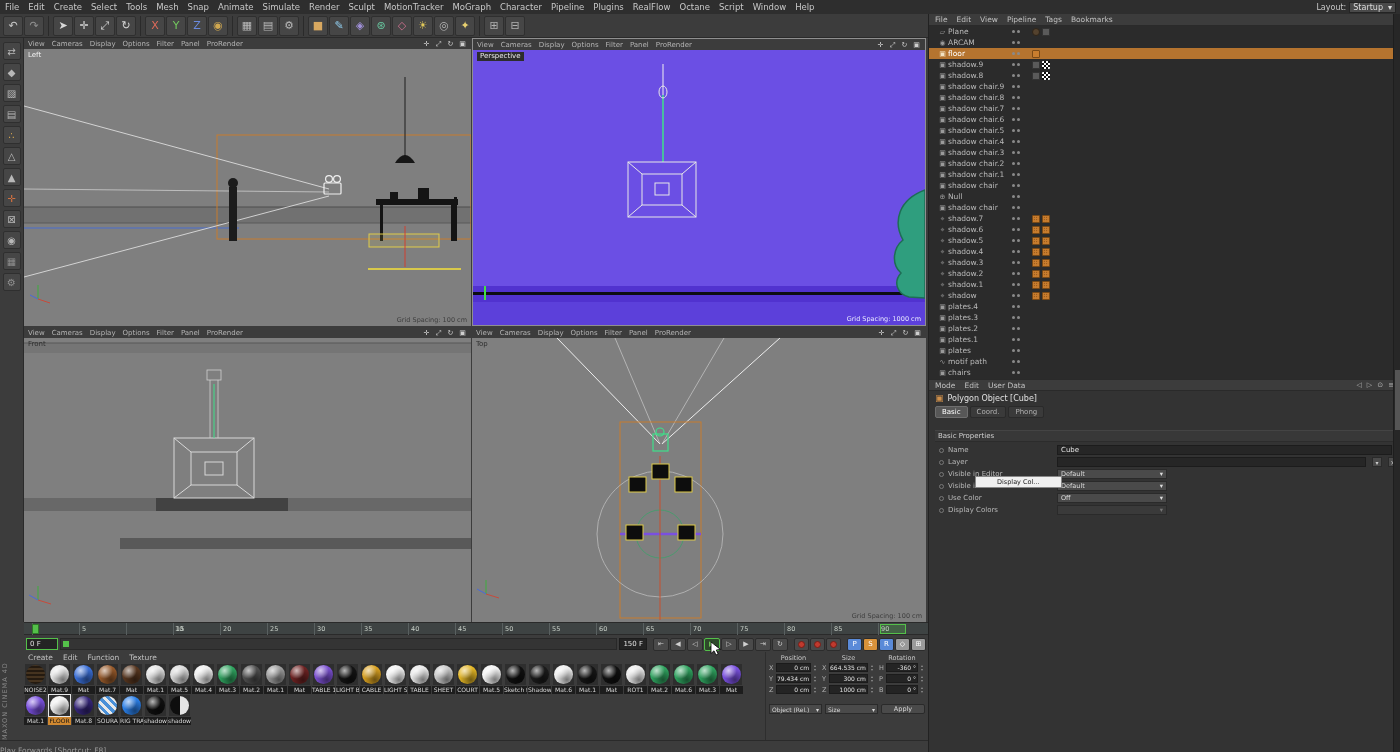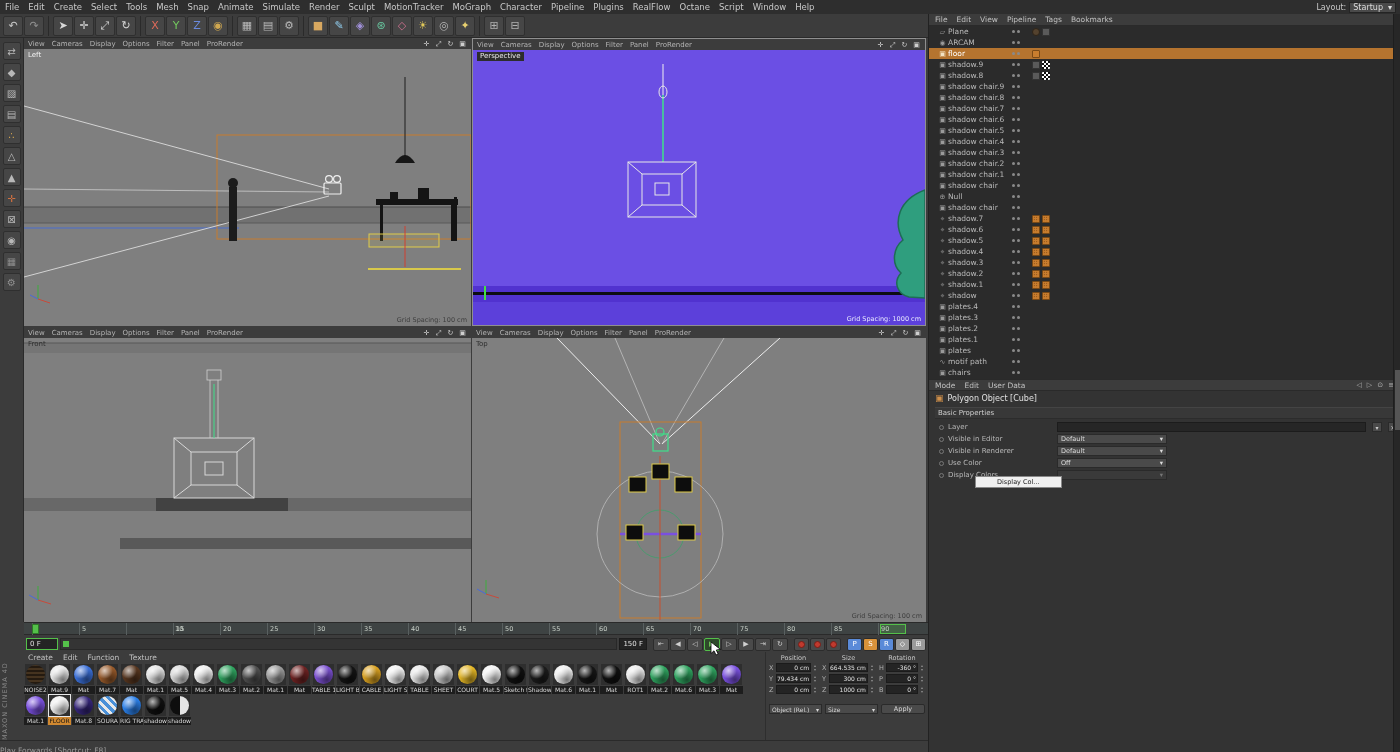--- a/index.html
+++ b/index.html
@@ -98,21 +98,21 @@
 #om-scroll{position:absolute;right:0;top:0;width:5px;height:100%;background:#242424}
 #om-scroll i{position:absolute;top:2px;left:1px;width:3px;height:90px;background:#5a5a5a}
 #attr-menu{height:12px;background:#3c3c3c;border-top:1px solid #2a2a2a;border-bottom:1px solid #2a2a2a;display:flex;align-items:center;padding:0 6px;font-size:7.5px;color:#c0c0c0}
 #attr-menu-items{display:flex;gap:9px}
 #attr-nav{margin-left:auto;display:flex;gap:5px;font-size:7px;color:#b0b0b0}
 #attr-title{height:14px;display:flex;align-items:center;gap:4px;padding-left:6px;font-size:8px;color:#e0e0e0}
 #attr-title .cube-ico{color:#d0904a;font-size:9px}
 #attr-tabs{display:flex;gap:2px;padding:1px 6px}
 .atab{padding:1px 6px;font-size:7px;background:#3a3a3a;border:1px solid #2a2a2a;border-radius:2px;color:#b0b0b0}
 .atab.active{background:#575757;color:#fff;border-color:#6e6e6e}
-#attr-section{margin:2px 6px 2px;font-size:7px;color:#cfcfcf;background:#383838;border-top:1px solid #444;border-bottom:1px solid #2c2c2c;padding:1px 3px}
+#attr-section{margin:11px 6px 2px;font-size:7px;color:#cfcfcf;background:#383838;border-top:1px solid #444;border-bottom:1px solid #2c2c2c;padding:1px 3px}
 .arow{display:flex;align-items:center;height:12px;padding-left:10px;gap:4px;font-size:7px;color:#b8b8b8}
 .adot{width:5px;height:5px;border-radius:50%;border:1px solid #777;flex:0 0 5px}
 .alabel{width:105px;overflow:hidden;white-space:nowrap}
 .ainput{flex:1;margin-right:8px;height:10px;background:#262626;border:1px solid #1c1c1c;color:#e0e0e0;font-size:7px;line-height:9px;padding:0 3px}
 .ainput.short{margin-right:2px}
 .abtn{width:10px;height:10px;background:#4a4a4a;border:1px solid #2a2a2a;font-size:6px;color:#ccc;display:flex;align-items:center;justify-content:center;margin-right:2px}
 .aselect{width:110px;height:10px;background:#4a4a4a;border:1px solid #2a2a2a;color:#ddd;font-size:6.5px;line-height:9px;padding:0 3px;display:flex;justify-content:space-between}
 .aselect.disabled{background:#3a3a3a;color:#777}
 .acheck{width:8px;height:8px;background:#262626;border:1px solid #1c1c1c}
 #attr-tooltip{position:absolute;left:46px;top:462px;background:#f0f0f0;color:#222;font-size:6.5px;padding:1px 21px;border:1px solid #888;z-index:4}
@@ -1115,22 +1115,32 @@
           <span>◁</span>
           <span>▷</span>
           <span>⊙</span>
           <span>≡</span>
         </div>
     </div>
     <div id="attr-title">
         <i class="cube-ico">▣</i>
         <span>Polygon Object [Cube]</span>
       </div>
+    <div id="attr-tabs">
+        <div class="atab active">Basic</div>
+        <div class="atab">Coord.</div>
+        <div class="atab">Phong</div>
+      </div>
     <div id="attr-section">Basic Properties</div>
     <div id="attr-rows">
+        <div class="arow">
+          <i class="adot"></i>
+          <span class="alabel">Name</span>
+          <div class="ainput">Cube</div>
+        </div>
         <div class="arow">
           <i class="adot"></i>
           <span class="alabel">Layer</span>
           <div class="ainput short"></div>
           <div class="abtn">▾</div>
           <div class="abtn">✕</div>
         </div>
         <div class="arow">
           <i class="adot"></i>
           <span class="alabel">Visible in Editor</span>

